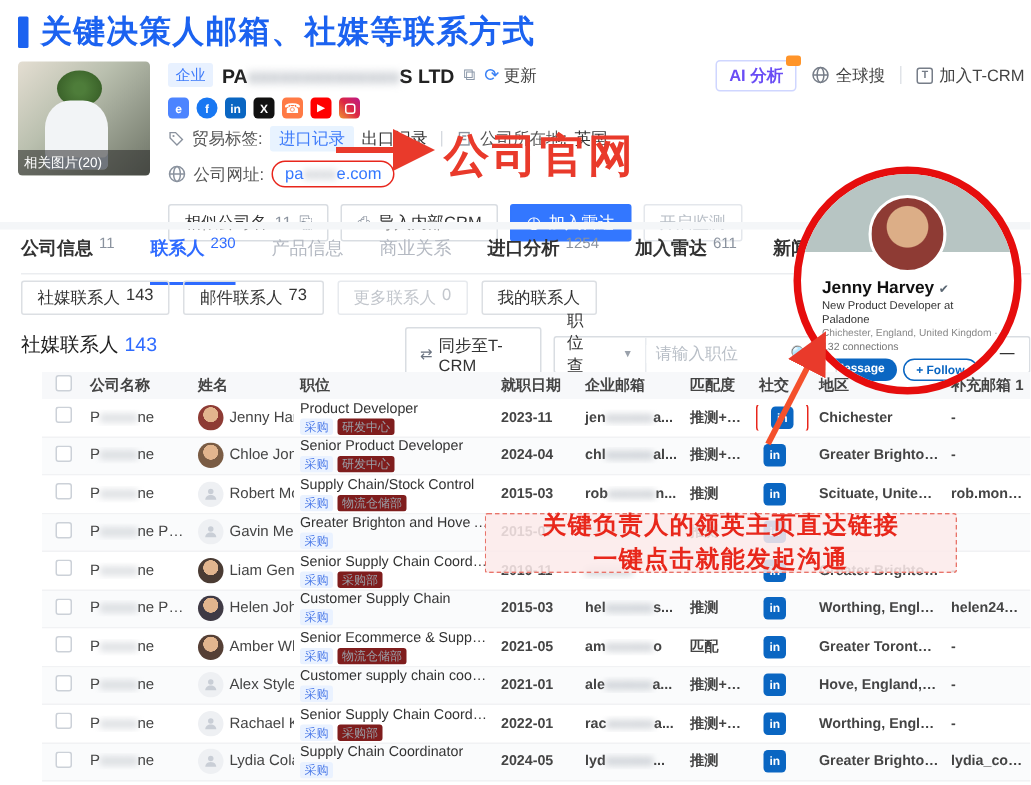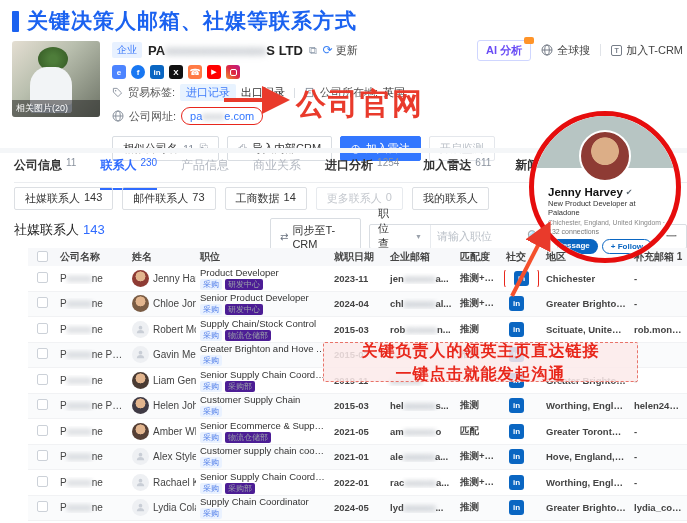--- a/index.html
+++ b/index.html
@@ -101,21 +101,21 @@
   .td { padding:0 4px; overflow:hidden; white-space:nowrap; text-overflow:ellipsis; color:#444; }
   .cbx { width:11px; height:11px; border:1px solid #ccd1d8; border-radius:2px; background:#fff; display:inline-block; cursor:pointer; }
   .c-check { text-align:center; }
   .name-cell { display:flex; align-items:center; gap:4px; }
   .av { width:17px; height:17px; border-radius:50%; flex:none; }
   .av.ph { background:#eef0f3; display:flex; align-items:center; justify-content:center; }
   .av.ph svg { width:11px; height:11px; }
   .job-t { line-height:11px; color:#333; overflow:hidden; text-overflow:ellipsis; white-space:nowrap; font-size:9.5px; }
   .tags { display:flex; gap:3px; margin-top:1px; }
   .tag-b { background:#eaf2ff; color:#4e7ce9; font-size:8px; padding:0 3px; border-radius:2px; line-height:11px; }
-  .tag-g { background:#4c1d95; color:#9aa0a8; font-size:8px; padding:0 3px; border-radius:2px; line-height:11px; }
+  .tag-g { background:#7f1d1d; color:#9aa0a8; font-size:8px; padding:0 3px; border-radius:2px; line-height:11px; }
   .sw { display:inline-flex; align-items:center; justify-content:center; padding:2px 3px; }
   .sw.boxed { outline:1.6px solid #e8261c; outline-offset:1px; padding:1px 8px; border-radius:2px; }
   .inb { width:15px; height:15px; background:#0a66c2; color:#fff; border-radius:3px; font-size:8px; font-weight:bold; display:flex; align-items:center; justify-content:center; cursor:pointer; }
   .funnel { margin-left:14px; color:#9aa1ab; font-size:8px; }
   .c-email,.c-extra,.c-region,.c-match,.c-date { font-size:9.5px;font-weight:bold; }
 
   
   .anno-box { position:absolute; left:323px; top:342px; width:315px; height:40px; z-index:40;
               background:rgba(252,234,234,.86); border:1.5px dashed #e8746a; border-radius:2px;
               display:flex; flex-direction:column; align-items:center; justify-content:center;
@@ -284,24 +284,20 @@
 
 <div class="chips">
     <span class="chip ">
       <span class="">社媒联系人</span>
       <span class="">143</span>
     </span>
     <span class="chip ">
       <span class="">邮件联系人</span>
       <span class="">73</span>
     </span>
-    <span class="chip ">
-      <span class="">工商数据</span>
-      <span class="">14</span>
-    </span>
     <span class="chip muted">
       <span class="">更多联系人</span>
       <span class="">0</span>
     </span>
     <span class="chip ">
       <span class="">我的联系人</span>
     </span>
   </div>
 
 <div class="toolbar">

